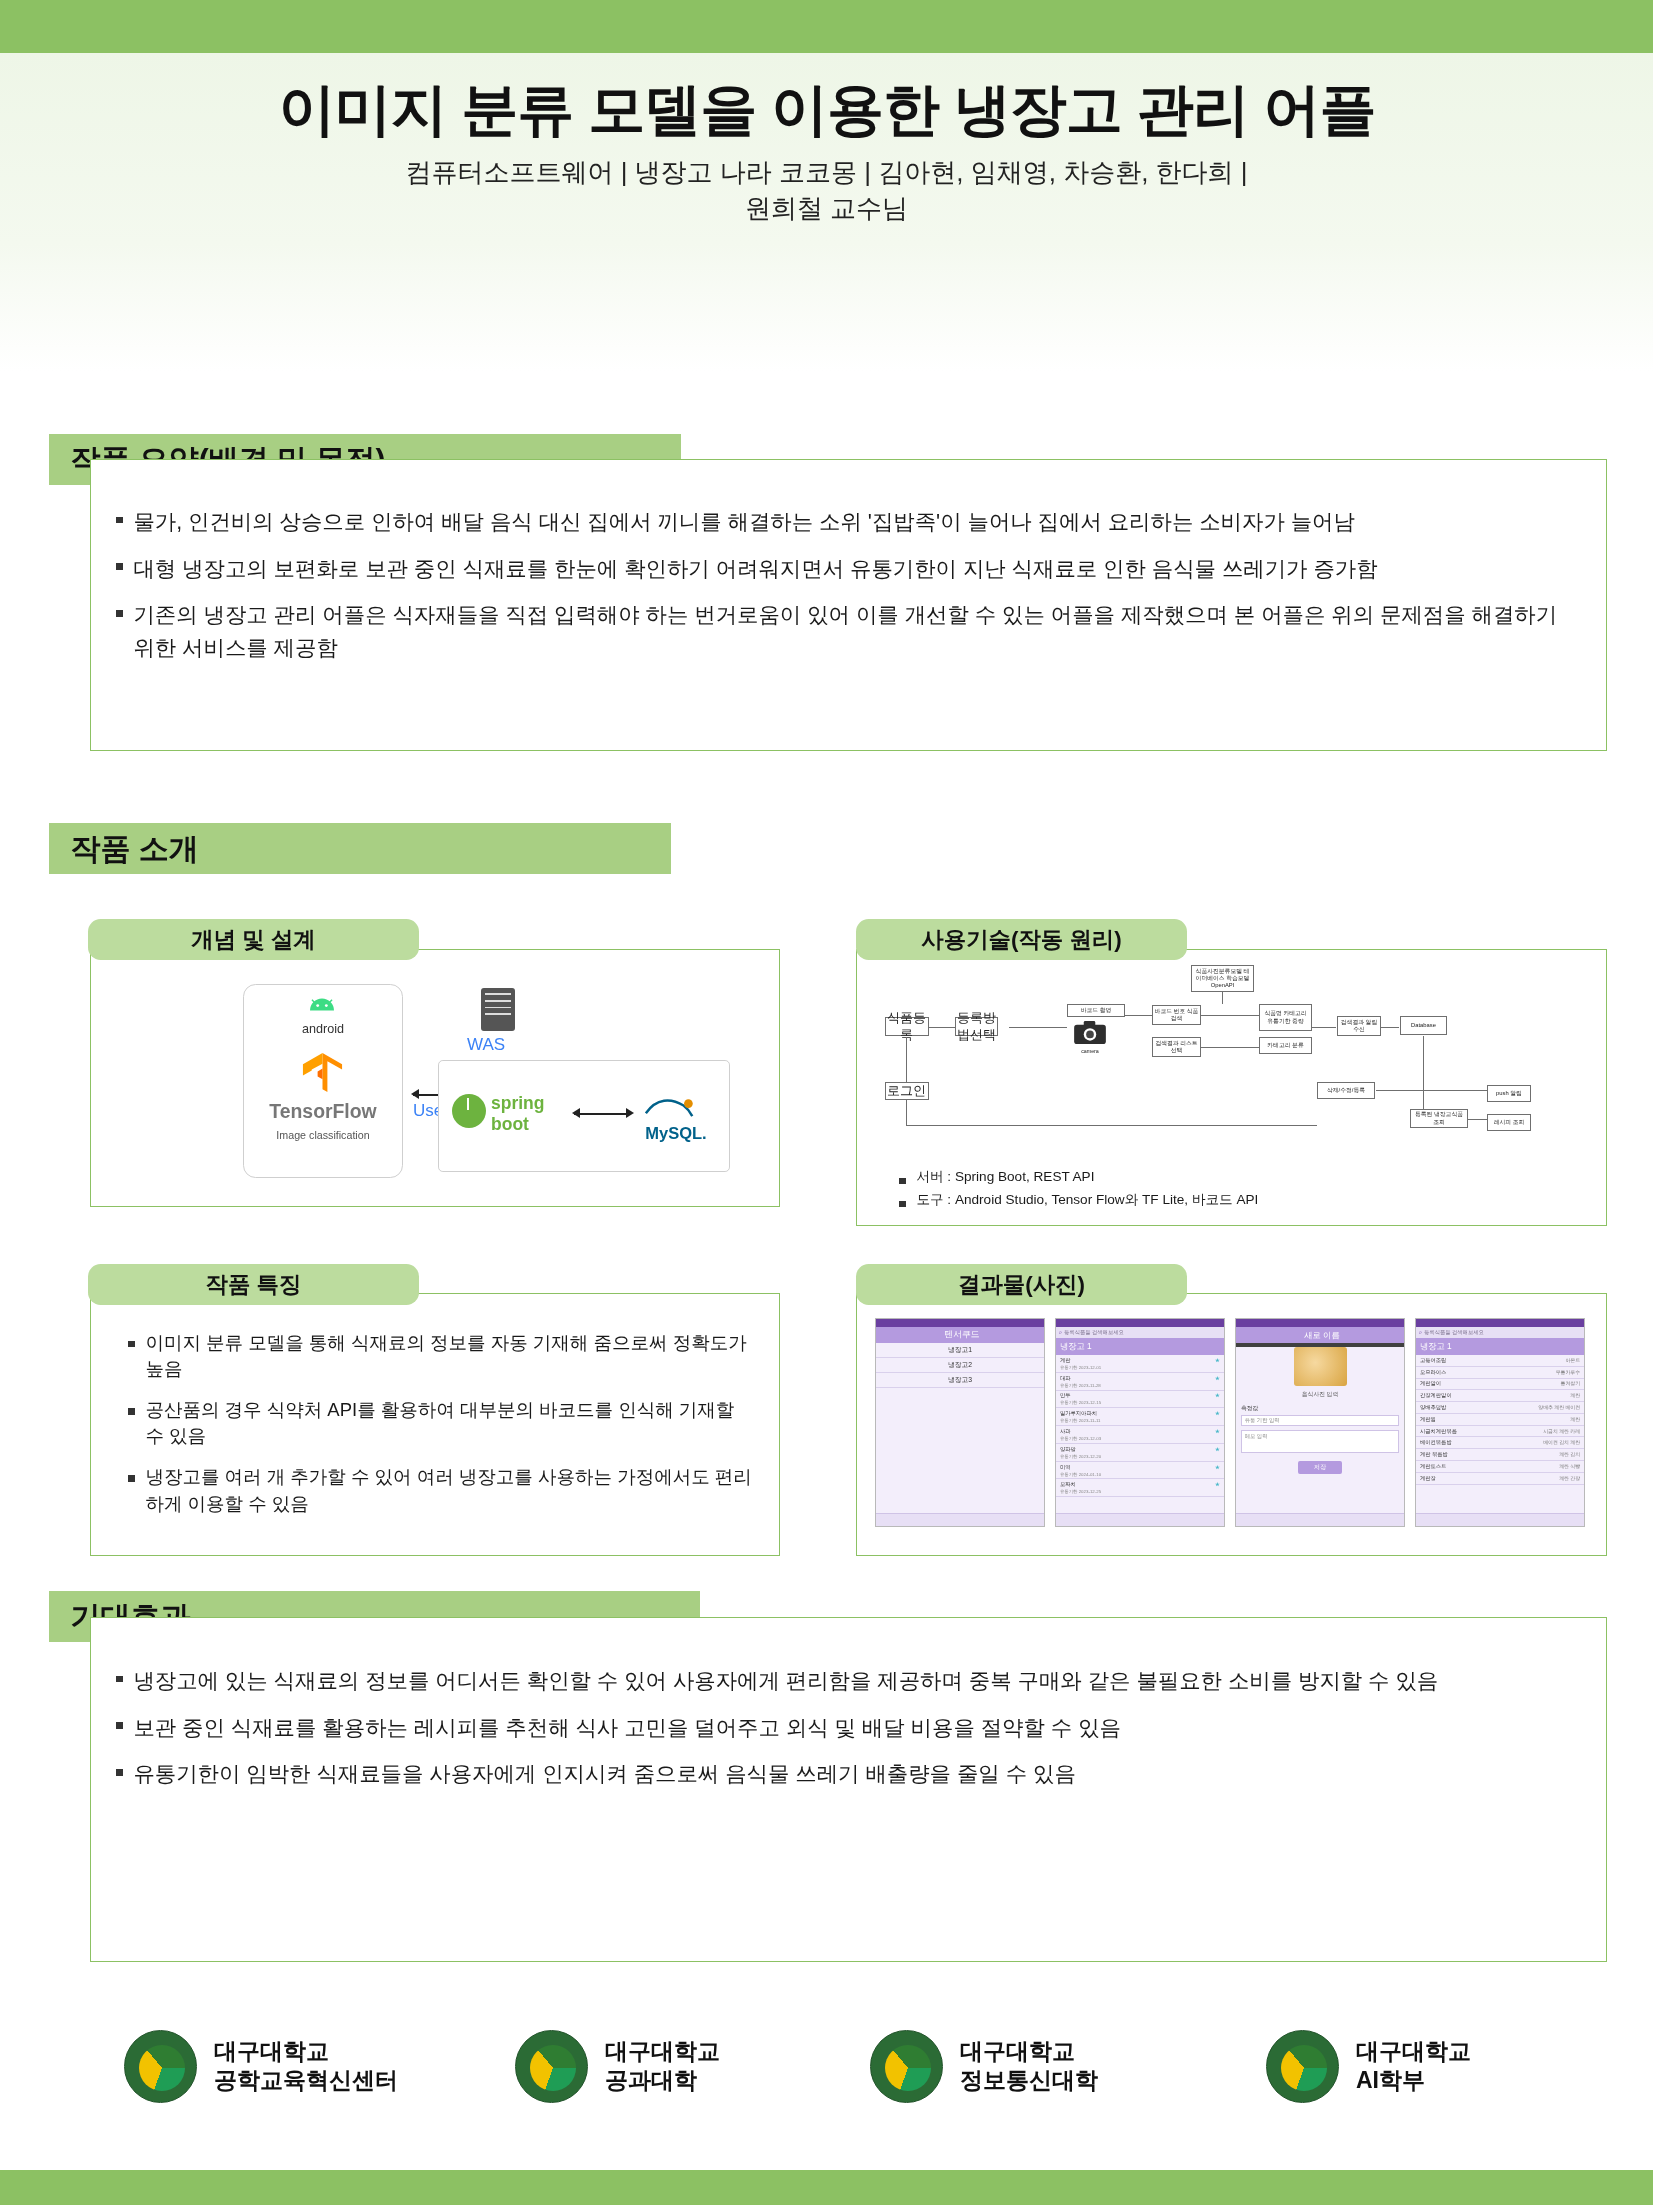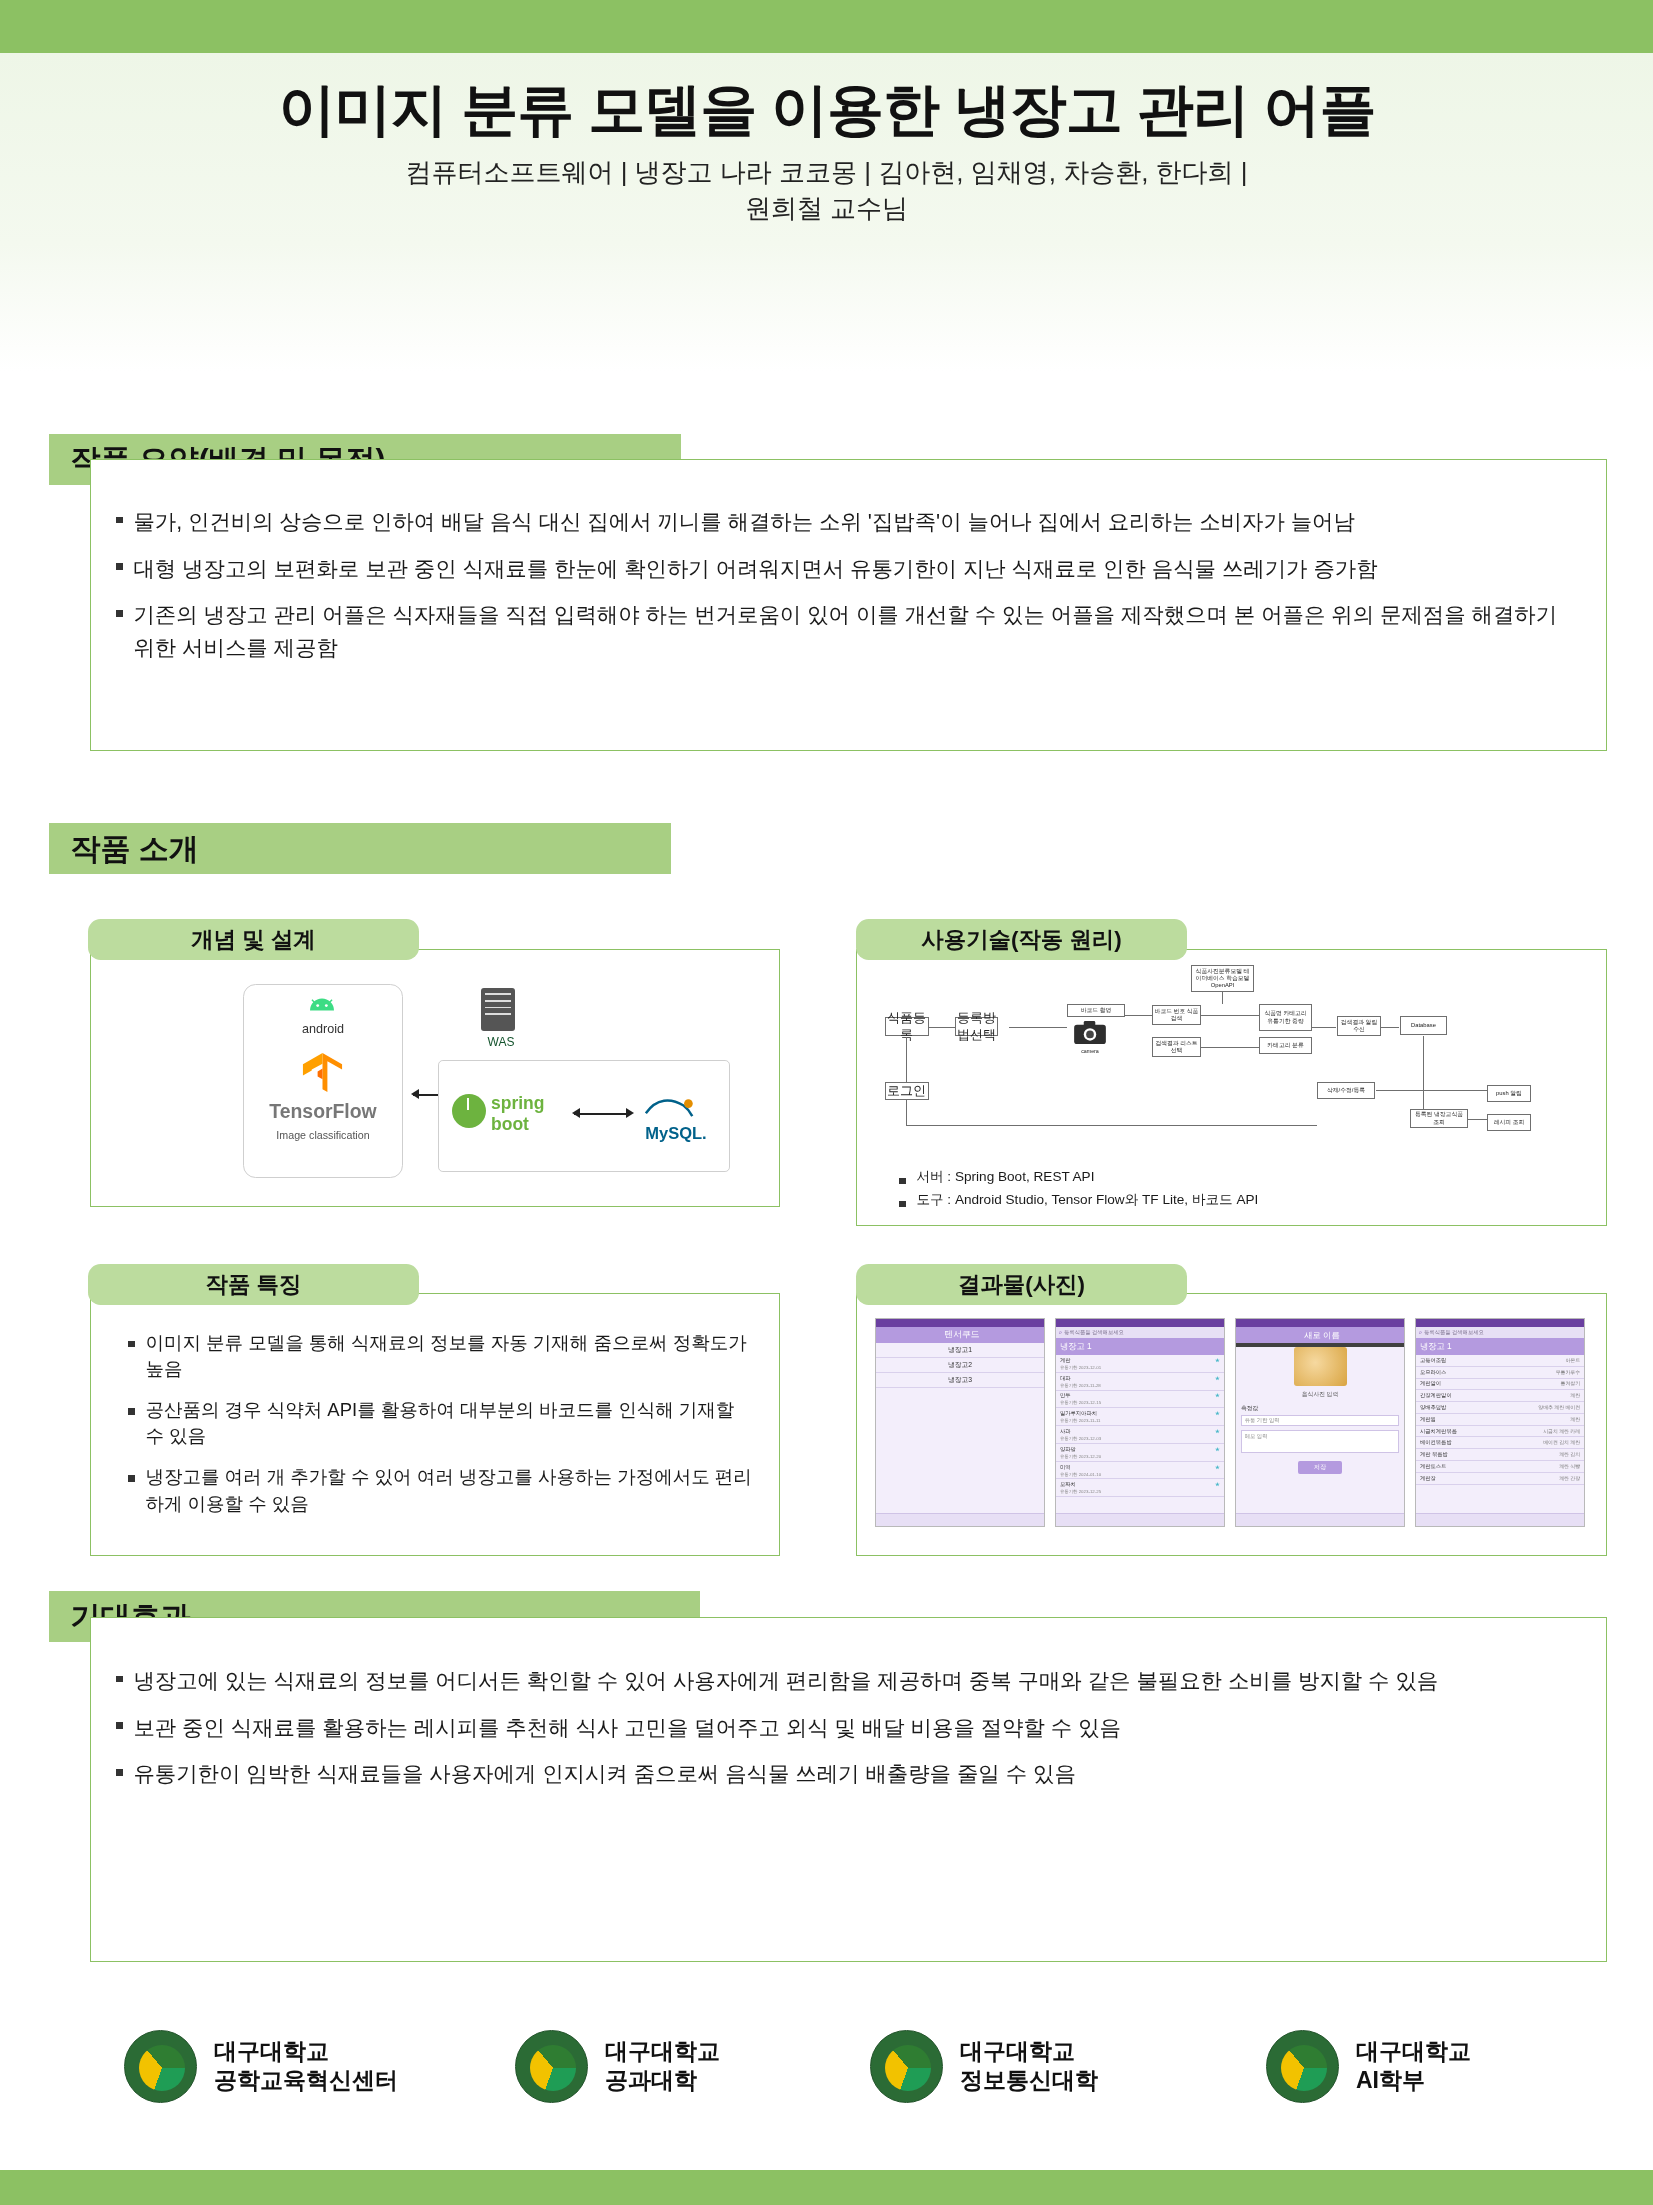--- a/index.html
+++ b/index.html
@@ -110,21 +110,21 @@
     border: 1.5px solid #cfcfcf;
     border-radius: 12.6px;
   }
   .android-word {
     font-size: 12.6px; color: #333; text-align: center;
   }
   .tf-text {
     font-size: 19.4px; font-weight: bold; color: #ff8f00; text-align: center;
   }
   .tf-text span { color: #777; }
-  .wa-label { font-size: 12px; color: #14532d; text-align: center; }
+  .wa-label { font-size: 17px; color: #3b82f6; text-align: left; }
   .small-cap { font-size: 10.7px; color: #555; text-align: center; }
 
   .arrow-line {
     position: absolute;
     background: #222;
     height: 1.5px;
   }
   .arrow-head-r {
     position: absolute;
     width: 0; height: 0;

